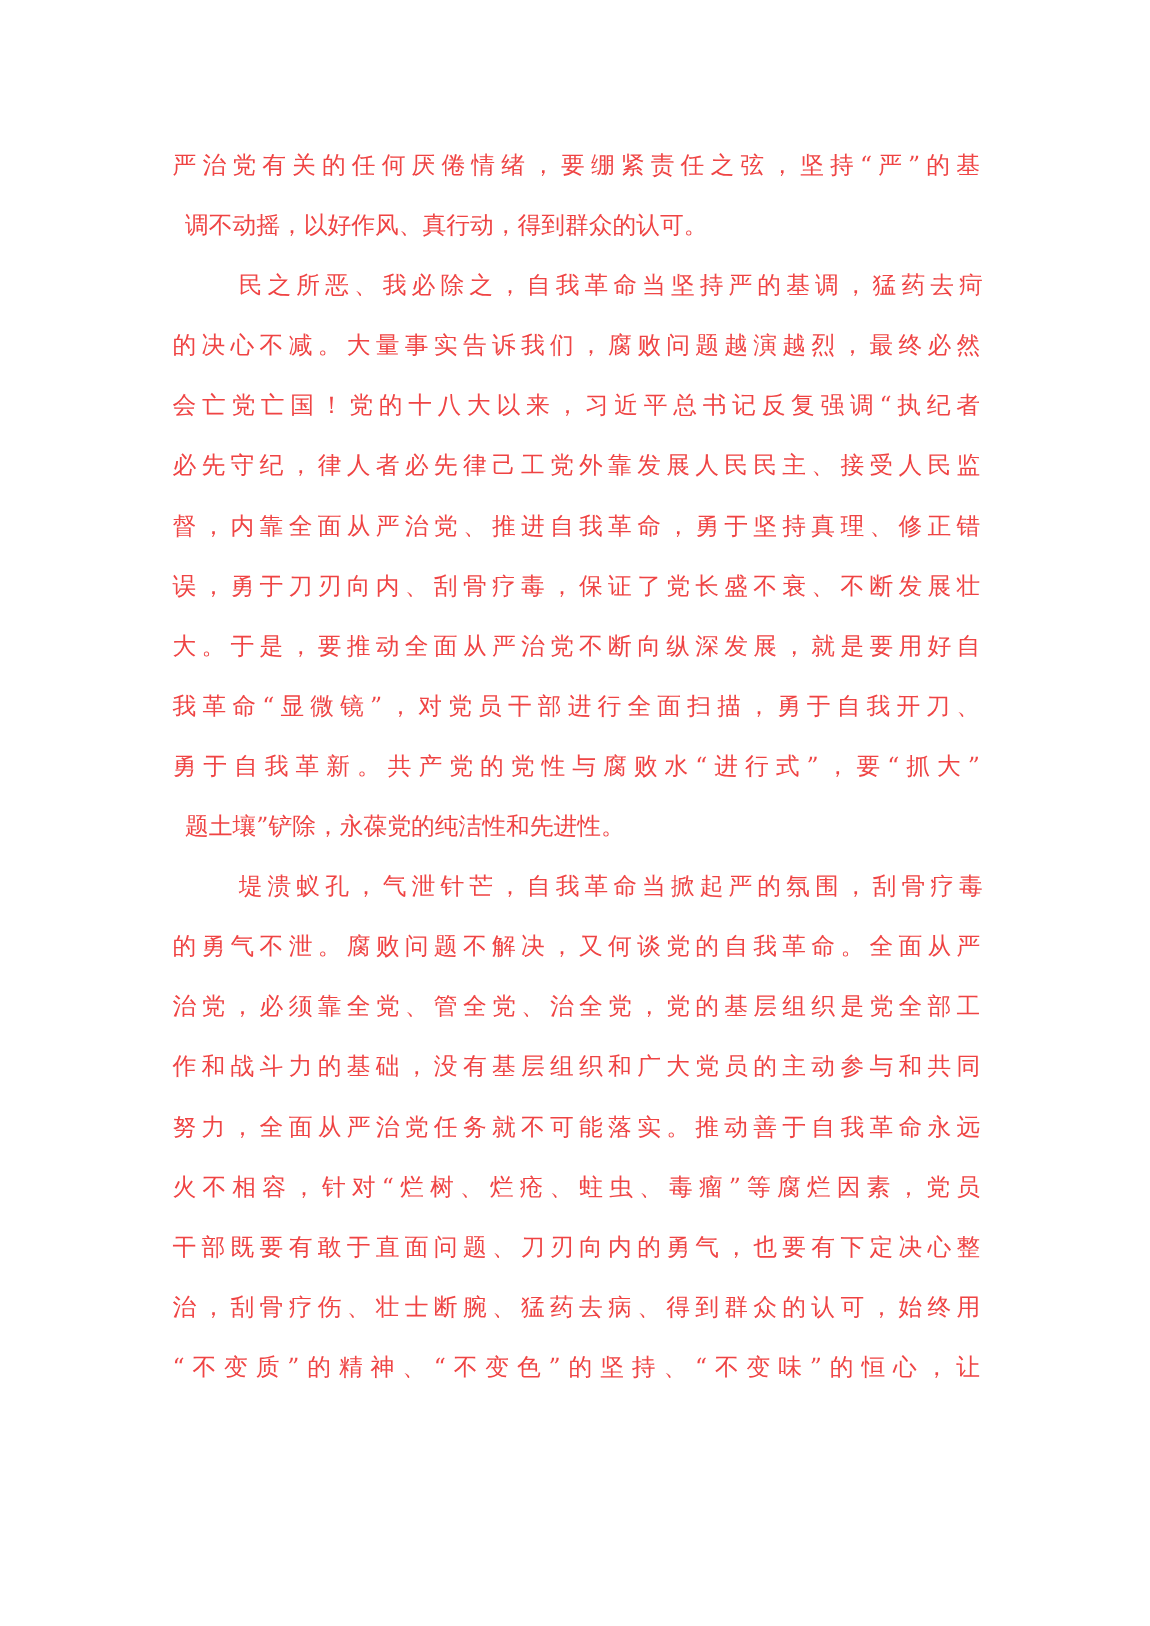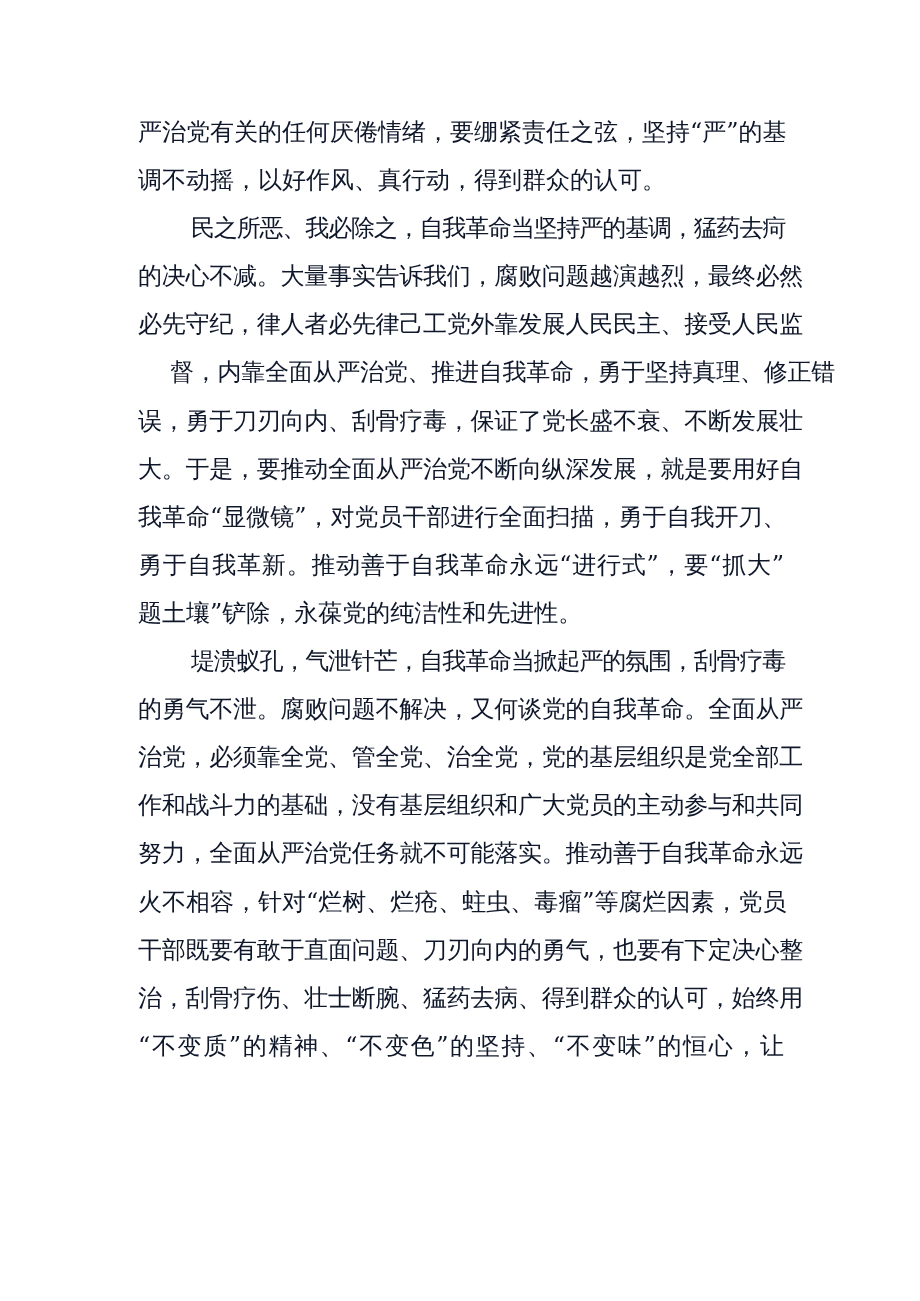--- a/index.html
+++ b/index.html
@@ -20,61 +20,63 @@
       width: 920px;
       height: 1301px;
       background: #ffffff;
     }
     .text-block {
       position: absolute;
       left: 138px;
       top: 108px;
       width: 646px;
       font-family: "DejaVu Serif", "Liberation Serif", serif;
-      font-size: 24px;
-      color: #0f172a;
+      font-size: 19px;
+      color: #ef4444;
     }
     .line {
       height: 48.1px;
       line-height: 48.1px;
       white-space: nowrap;
       text-align: justify;
       text-align-last: justify;
       text-justify: inter-character;
       letter-spacing: 0px;
       overflow: visible;
     }
     .line.last {
       text-align-last: left;
       text-align: left;
+      margin-left: 10px;
     }
     .line.indent {
       padding-left: 53px;
     }
   </style>
 </head>
 <body>
 
 <div class="page">
   <div class="text-block">
 
     <div class="paragraph">
       <div class="line" style="">严治党有关的任何厌倦情绪，要绷紧责任之弦，坚持“严”的基</div>
       <div class="line last" style="">调不动摇，以好作风、真行动，得到群众的认可。</div>
     </div>
 
     <div class="paragraph">
       <div class="line indent" style="letter-spacing: -2.25px;">民之所恶、我必除之，自我革命当坚持严的基调，猛药去疴</div>
       <div class="line" style="letter-spacing: -0.25px;">的决心不减。大量事实告诉我们，腐败问题越演越烈，最终必然</div>
+      <div class="line" style="">会亡党亡国！党的十八大以来，习近平总书记反复强调“执纪者</div>
       <div class="line" style="letter-spacing: -0.25px;">必先守纪，律人者必先律己工党外靠发展人民民主、接受人民监</div>
-      <div class="line" style="letter-spacing: -0.25px; margin-left: 32px;">督，内靠全面从严治党、推进自我革命，勇于坚持真理、修正错</div>
-      <div class="line" style="letter-spacing: -0.25px; font-family: Liberation Serif, serif;">误，勇于刀刃向内、刮骨疗毒，保证了党长盛不衰、不断发展壮</div>
+      <div class="line" style="letter-spacing: -0.25px;">督，内靠全面从严治党、推进自我革命，勇于坚持真理、修正错</div>
+      <div class="line" style="letter-spacing: -0.25px;">误，勇于刀刃向内、刮骨疗毒，保证了党长盛不衰、不断发展壮</div>
       <div class="line" style="letter-spacing: -0.25px;">大。于是，要推动全面从严治党不断向纵深发展，就是要用好自</div>
       <div class="line" style="">我革命“显微镜”，对党员干部进行全面扫描，勇于自我开刀、</div>
-      <div class="line" style="">勇于自我革新。推动善于自我革命永远“进行式”，要“抓大”</div>
+      <div class="line" style="">勇于自我革新。共产党的党性与腐败水“进行式”，要“抓大”</div>
       <div class="line last" style="">题土壤”铲除，永葆党的纯洁性和先进性。</div>
     </div>
 
     <div class="paragraph">
       <div class="line indent" style="letter-spacing: -2.25px;">堤溃蚁孔，气泄针芒，自我革命当掀起严的氛围，刮骨疗毒</div>
       <div class="line" style="letter-spacing: -0.25px;">的勇气不泄。腐败问题不解决，又何谈党的自我革命。全面从严</div>
       <div class="line" style="letter-spacing: -0.25px;">治党，必须靠全党、管全党、治全党，党的基层组织是党全部工</div>
       <div class="line" style="letter-spacing: -0.25px;">作和战斗力的基础，没有基层组织和广大党员的主动参与和共同</div>
       <div class="line" style="letter-spacing: -0.25px;">努力，全面从严治党任务就不可能落实。推动善于自我革命永远</div>
       <div class="line" style="">火不相容，针对“烂树、烂疮、蛀虫、毒瘤”等腐烂因素，党员</div>

